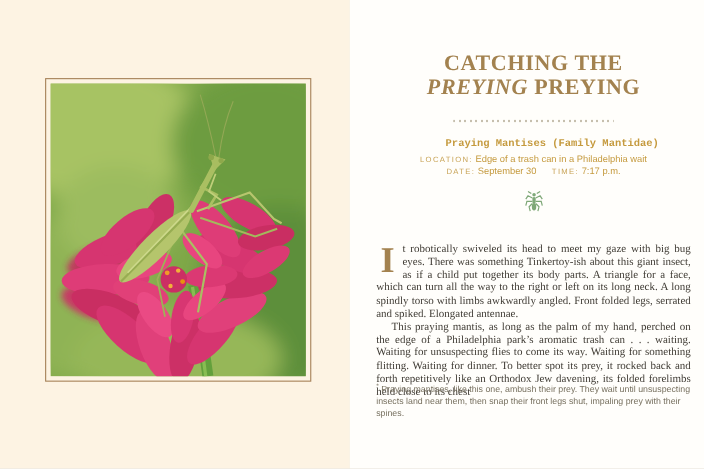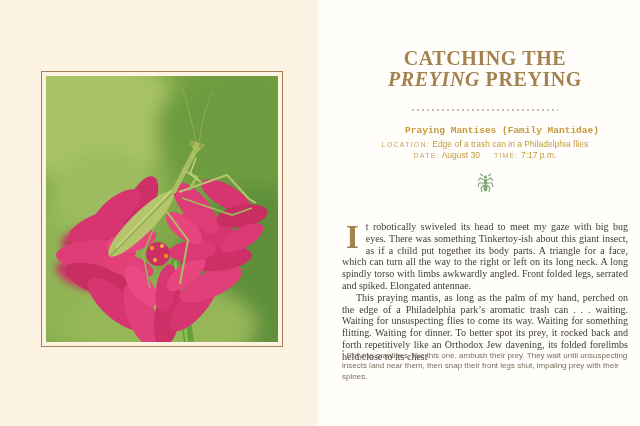--- a/index.html
+++ b/index.html
@@ -150,23 +150,23 @@
     <div class="content">
 
       <h1 class="chapter-title"><span>CATCHING THE</span><br>
         <em>PREYING</em> <span>PREYING</span>
       </h1>
 
       <div class="dotted-divider"></div>
 
       <p class="species">Praying Mantises (Family Mantidae)</p>
 
-      <p class="info-line info-location"><span class="info-label">LOCATION:</span> <span>Edge of a trash can in a Philadelphia flies</span></p>
+      <p class="info-line info-location"><span class="info-label">LOCATION:</span> <span>Edge of a trash can in a Philadelphia wait</span></p>
 
-      <p class="info-line info-datetime"><span class="info-label">DATE:</span> <span>August 30</span><span class="info-gap"></span><span class="info-label">TIME:</span> <span>7:17 p.m.</span></p>
+      <p class="info-line info-datetime"><span class="info-label">DATE:</span> <span>September 30</span><span class="info-gap"></span><span class="info-label">TIME:</span> <span>7:17 p.m.</span></p>
 
       <div class="ornament">
         <svg width="17" height="22" viewBox="0 0 17 22">
           <g stroke="#7fa878" fill="none" stroke-width="1.1">
             <path d="M6 3 L3 1 M11 3 L14 1"></path>
             <circle cx="8.5" cy="4" r="1.6" fill="#7fa878" stroke="none"></circle>
             <rect x="7" y="6" width="3" height="6" rx="1.4" fill="#7fa878" stroke="none"></rect>
             <path d="M7 7 L3 5 L1 8 M10 7 L14 5 L16 8"></path>
             <path d="M7 10 L2 10 L1 14 M10 10 L15 10 L16 14"></path>
             <path d="M7 12 L4 15 L5 19 M10 12 L13 15 L12 19"></path>

